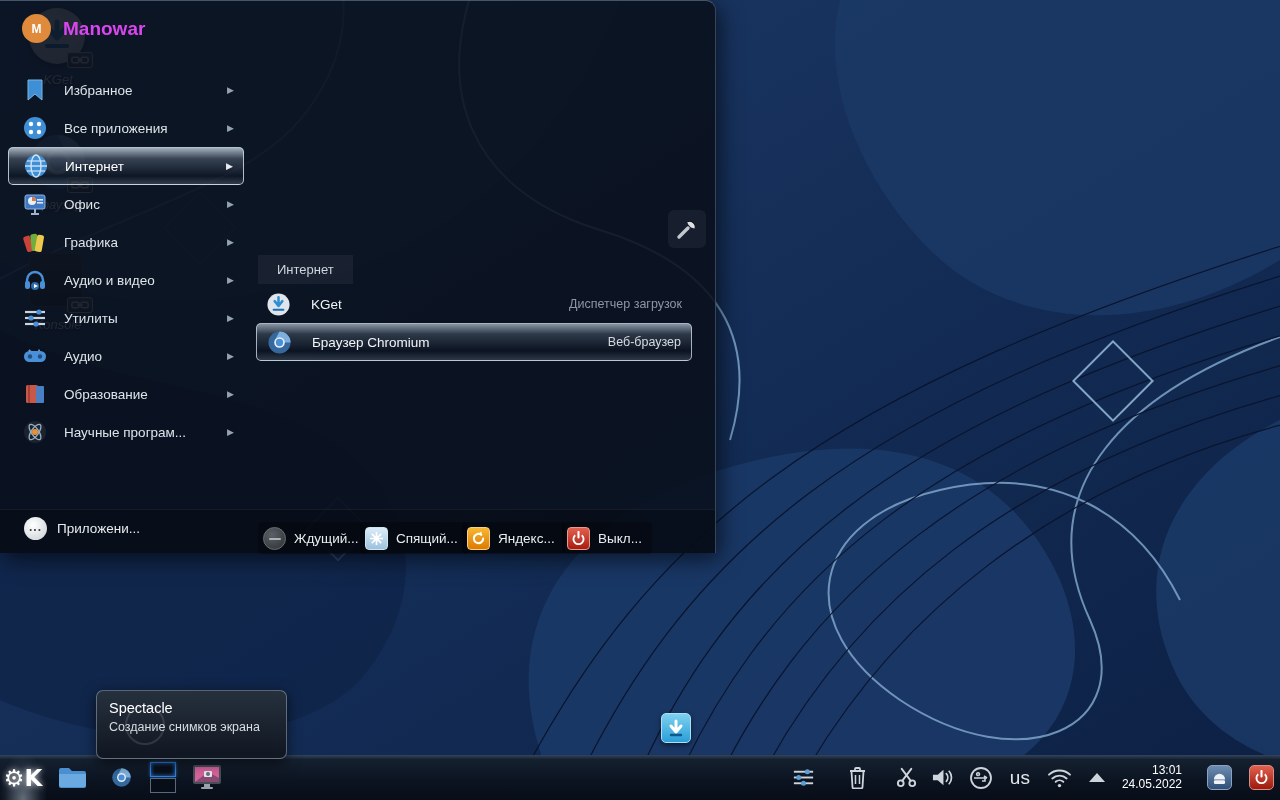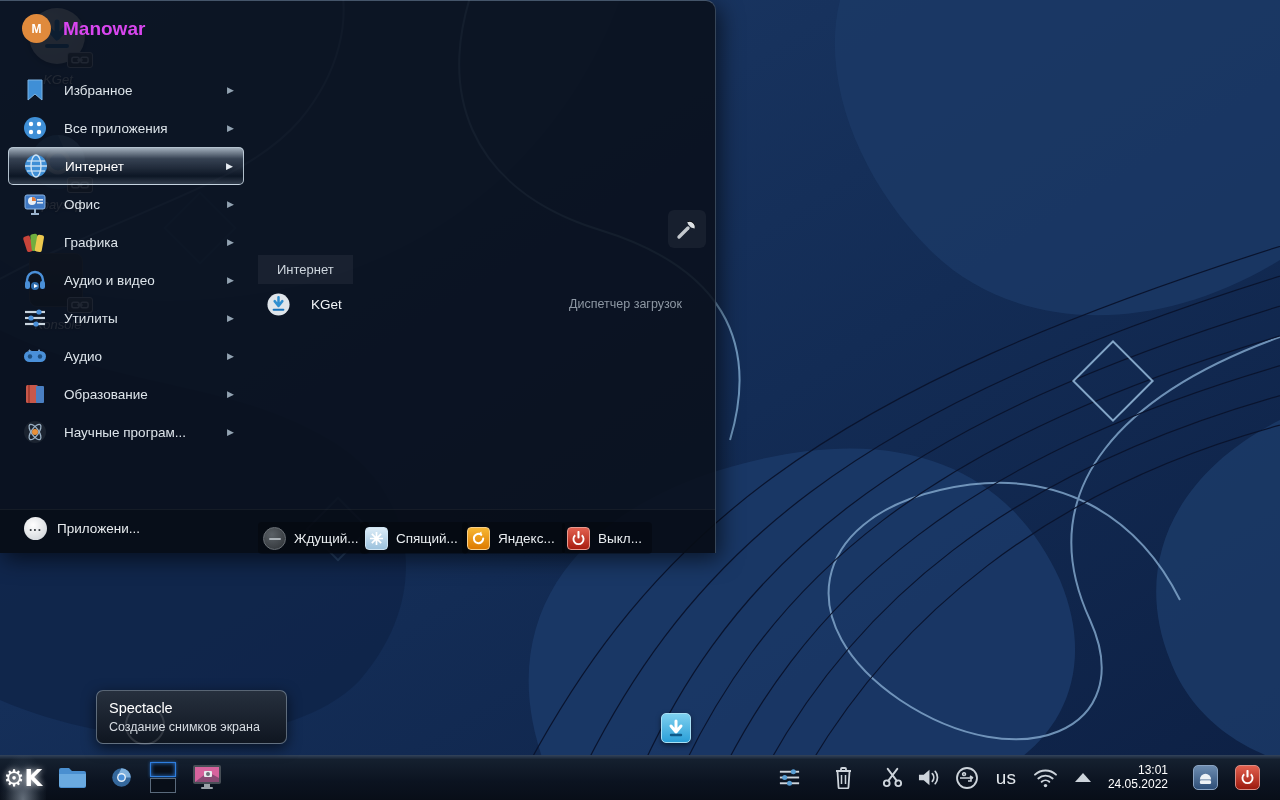--- a/index.html
+++ b/index.html
@@ -63,21 +63,21 @@
   #btn-suspend { left:258px; } #btn-hibernate { left:360px; } #btn-restart { left:462px; } #btn-shutdown { left:562px; }
   .suspend-circle { width:23px; height:23px; border-radius:50%; background:radial-gradient(circle at 38% 32%, #5a6066,#2c3034); border:1px solid #6a7076; position:relative; }
   .suspend-circle::after { content:""; position:absolute; left:5px; top:10px; width:12px; height:2px; background:#aab1b7; border-radius:1px; }
   .hibernate-sq { background:linear-gradient(#dcecf7,#9cc2dd); border:1px solid #cfe4f2; color:#fff; }
   .restart-sq { background:linear-gradient(#f7b733,#dd7a00); border:1px solid #f7cf8a; }
   .shutdown-sq { background:linear-gradient(#e2604f,#a81d10); border:1px solid #e89a8f; }
   #kget-drop { position:absolute; left:661px; top:713px; width:30px; height:30px; border-radius:5px; z-index:6;
                background:linear-gradient(#7ed0ef,#2a9fd8); border:1px solid #a8e0f5; display:flex; align-items:center; justify-content:center; box-shadow:0 2px 5px rgba(0,0,0,.5); }
 
   
-  #tooltip { position:absolute; left:96px; top:690px; width:191px; height:54px; z-index:20;
+  #tooltip { position:absolute; left:96px; top:690px; width:191px; height:69px; z-index:20;
              background:linear-gradient(rgba(40,49,61,.96), rgba(16,22,31,.96));
              border:1px solid rgba(150,168,185,.55); border-radius:7px; box-shadow:0 4px 14px rgba(0,0,0,.6);
              padding:9px 0 0 12px; overflow:visible; }
   #tooltip .ghost { position:absolute; left:28px; top:14px; width:40px; height:40px; border:2px solid rgba(255,255,255,.12); border-radius:50%; }
   #tooltip-title { font-size:14.5px; color:#ffffff; }
   #tooltip-sub { font-size:12.5px; color:#d6dce2; margin-top:4px; white-space:nowrap; }
 
   
   #taskbar { position:absolute; left:0; top:755px; width:1280px; height:45px; z-index:10;
              background:linear-gradient(#33445c 0%, #15202f 10%, #0b1320 60%, #080e18 100%);
@@ -85,21 +85,21 @@
   .tb-left { display:flex; align-items:center; height:100%; }
   #launcher-btn { width:46px; height:100%; display:flex; align-items:center; justify-content:center;
                   background:radial-gradient(ellipse at 50% 100%, rgba(210,225,240,.45), rgba(120,140,160,.12) 55%, transparent 75%); }
   .klogo { color:#ffffff; font-weight:bold; font-size:23px; text-shadow:0 0 6px rgba(255,255,255,.8); font-family:"DejaVu Sans",sans-serif; }
   .tb-icon { display:flex; align-items:center; justify-content:center; }
   #pager { width:26px; height:32px; display:flex; flex-direction:column; gap:1px; margin-left:18px; }
   .pager-cell { width:26px; height:15px; background:rgba(8,14,24,.85); border:1px solid #5a6a7c; }
   .pager-cell.active { border:1px solid #2f7fe0; box-shadow:0 0 4px rgba(47,127,224,.9) inset, 0 0 3px rgba(47,127,224,.7); }
   #task-entry { display:flex; align-items:center; gap:12px; margin-left:26px; }
   #task-label { color:#e8edf2; font-size:13.5px; }
-  .tb-right { margin-left:auto; display:flex; align-items:center; gap:17px; padding-right:20px; height:100%; }
+  .tb-right { margin-left:auto; display:flex; align-items:center; gap:17px; padding-right:6px; height:100%; }
   #kb-layout { color:#e2e7ec; font-size:19px; }
   .caret-up { width:0; height:0; border-left:8px solid transparent; border-right:8px solid transparent; border-bottom:9px solid #cdd4db; }
   #clock { text-align:right; color:#ffffff; line-height:1.15; }
   #clock-time { font-size:12px; }
   #clock-date { font-size:12px; }
   .widget-sq { width:25px; height:25px; border-radius:5px; display:flex; align-items:center; justify-content:center; }
   #lock-widget { background:linear-gradient(#6d8cb0,#2f4f78); border:1px solid #8aa3c2; }
   #power-widget { background:linear-gradient(#e2604f,#9c1a0e); border:1px solid #d98d84; }
 </style>
 </head>
@@ -314,20 +314,30 @@
   <div class="app-list">
     <div class="app-row">
       <span class="aicon"><svg viewBox="0 0 26 26">
             <circle cx="13" cy="13" r="11.5" fill="#dfe5ea"></circle>
             <path d="M13 5.5 v7 M9 9.5 l4 5 4-5" stroke="#2f8fd0" stroke-width="2.6" fill="none" stroke-linecap="round" stroke-linejoin="round"></path>
             <path d="M8 18.5 h10" stroke="#1670b8" stroke-width="2.2" stroke-linecap="round"></path>
           </svg></span>
       <span class="aname">KGet</span>
       <span class="adesc">Диспетчер загрузок</span>
     </div>
+    <div class="app-row selected">
+      <span class="aicon"><svg viewBox="0 0 26 26">
+            <circle cx="13" cy="13" r="11.5" fill="#35689c"></circle>
+            <path d="M13 1.5 A11.5 11.5 0 0 1 24.5 13 L17.5 13 A5.5 5.5 0 0 0 9 9 Z" fill="#7fb0dd"></path>
+            <circle cx="13" cy="13" r="5.5" fill="#e9f1f8"></circle>
+            <circle cx="13" cy="13" r="3.8" fill="#4a90d9"></circle>
+          </svg></span>
+      <span class="aname">Браузер Chromium</span>
+      <span class="adesc">Веб-браузер</span>
+    </div>
   </div>
 
   <div id="menu-footer">
     <div id="apps-tab">
       <span class="ellipsis-circle">
           <span>...</span>
         </span>
       <span>Приложени...</span>
     </div>
     <div class="session-btn" id="btn-suspend">

